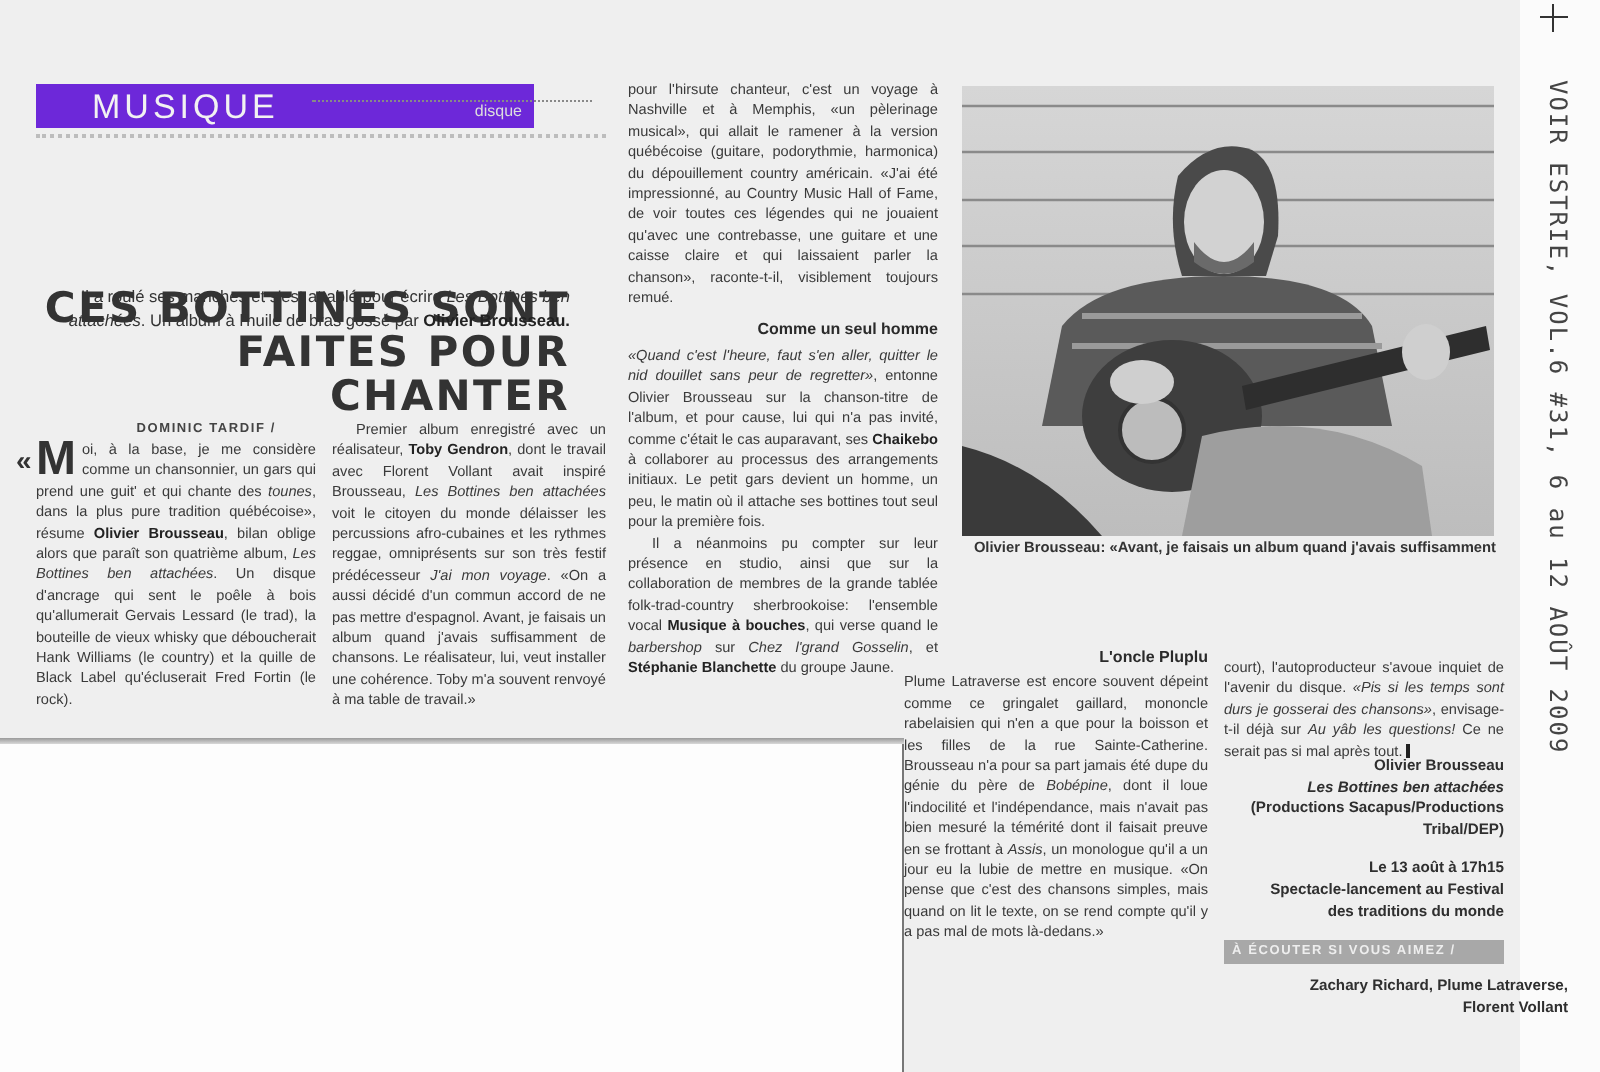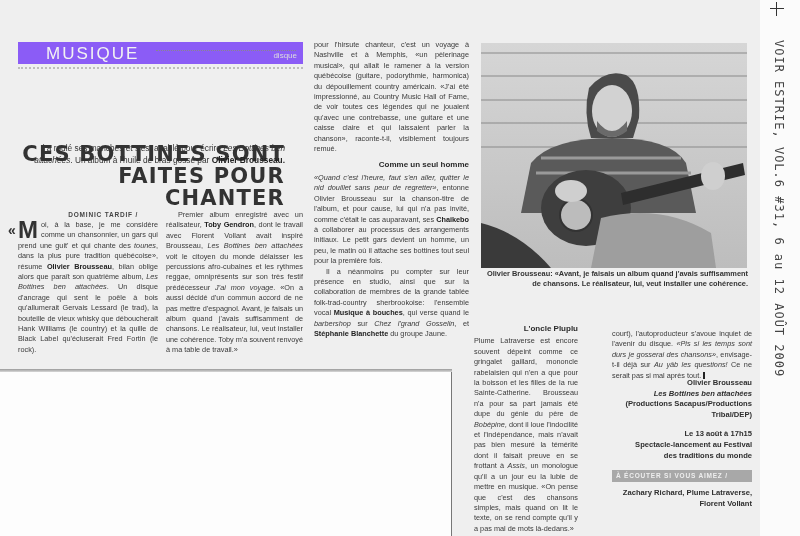--- a/index.html
+++ b/index.html
@@ -5,49 +5,49 @@
   * { box-sizing: border-box; margin: 0; padding: 0; }
   html, body { width: 800px; height: 536px; overflow: hidden; background: #fdfdfd; }
   body { position: relative; font-family: "Liberation Sans", sans-serif; color: #2a2a2a; }
 
   .clipping { position: absolute; left: 0; top: 0; width: 760px; height: 372px; background: #efefef; }
   .clipping-right { position: absolute; left: 452px; top: 330px; width: 312px; height: 206px; background: #efefef; }
   .torn-edge { position: absolute; left: 0; top: 369px; width: 452px; height: 3px; background: linear-gradient(#9a9a9a, #d8d8d8); }
   .cut-line { position: absolute; left: 451px; top: 372px; width: 1px; height: 164px; background: #777; }
   .right-edge { position: absolute; left: 760px; top: 0; width: 40px; height: 536px; background: #fbfbfb; }
 
-  .band { position: absolute; left: 18px; top: 42px; width: 285px; height: 22px; background: #8b5cf6; }
+  .band { position: absolute; left: 18px; top: 42px; width: 249px; height: 22px; background: #6d28d9; }
   .band-title { position: absolute; left: 28px; top: 2px; font-size: 17px; letter-spacing: 2px; color: #f2f2f2; }
   .band-dots { position: absolute; left: 138px; top: 8px; width: 140px; border-top: 1px dotted #888; }
   .band-sub { position: absolute; right: 6px; top: 9px; font-size: 8px; color: #ddd; }
   .dotline { position: absolute; left: 18px; top: 67px; width: 285px; border-top: 2px dotted #bdbdbd; }
 
   .headline { position: absolute; left: 20px; top: 95px; width: 265px; text-align: right; font-weight: bold; font-size: 21px; line-height: 22px; letter-spacing: 1.2px; color: #333; font-family: "DejaVu Sans", sans-serif; margin-top: 48px; }
   .deck { position: absolute; left: 20px; top: 142px; width: 265px; text-align: right; font-size: 8.3px; line-height: 12px; color: #333; }
 
   .byline { position: absolute; left: 20px; top: 211px; width: 118px; text-align: right; font-size: 6.5px; font-weight: bold; letter-spacing: 0.8px; color: #444; }
   .col { position: absolute; font-size: 7.3px; line-height: 10.4px; text-align: justify; color: #3a3a3a; }
   .col1 { left: 8px; top: 220px; width: 150px; padding-left: 10px; }
   .col2 { left: 166px; top: 210px; width: 137px; }
   .col3 { left: 314px; top: 40px; width: 155px; }
-  .col4 { left: 426px; top: 346px; width: 152px; padding-left: 48px; }
+  .col4 { left: 452px; top: 346px; width: 152px; }
   .col5 { left: 612px; top: 346px; width: 140px; }
   .quote-mark { position: absolute; left: 8px; top: 222px; font-size: 14px; font-weight: bold; color: #333; }
   .dropcap { float: left; font-size: 24px; line-height: 20px; font-weight: bold; margin-right: 3px; color: #333; }
   .indent { text-indent: 12px; }
   .sub { text-align: right; font-weight: bold; font-size: 8px; margin: 6px 0 2px; color: #2a2a2a; }
   b { color: #222; }
 
   .photo { position: absolute; left: 481px; top: 43px; width: 266px; height: 225px; overflow: hidden; background: #c9c9c9; }
   .caption { position: absolute; left: 480px; top: 269px; width: 268px; text-align: right; font-size: 7.4px; line-height: 10.4px; font-weight: bold; color: #333; }
 
   .infobox { position: absolute; left: 612px; top: 378px; width: 140px; text-align: right; font-size: 7.6px; line-height: 10.6px; font-weight: bold; color: #2f2f2f; }
   .infobox .gap { height: 9px; }
   .listen-bar { position: absolute; left: 612px; top: 470px; width: 140px; height: 12px; background: #a8a8a8; color: #eee; font-size: 6.5px; font-weight: bold; letter-spacing: 0.8px; padding: 2px 4px; }
-  .listen-list { position: absolute; left: 612px; top: 488px; width: 140px; text-align: right; font-size: 7.6px; line-height: 10.6px; font-weight: bold; color: #2f2f2f; }
+  .listen-list { position: absolute; left: 644px; top: 488px; width: 140px; text-align: right; font-size: 7.6px; line-height: 10.6px; font-weight: bold; color: #2f2f2f; }
 
   .handwritten { position: absolute; left: 766px; top: 40px; width: 24px; height: 320px; }
   .handwritten span { position: absolute; left: 0; top: 0; transform-origin: left top; transform: translate(20px, 0) rotate(90deg); white-space: nowrap; font-family: "DejaVu Sans Mono", monospace; font-size: 12px; color: #444; letter-spacing: 1px; }
   .crosshair { position: absolute; left: 770px; top: 2px; width: 14px; height: 14px; }
   .crosshair:before { content: ""; position: absolute; left: 6px; top: 0; width: 1px; height: 14px; background: #333; }
   .crosshair:after { content: ""; position: absolute; left: 0; top: 6px; width: 14px; height: 1px; background: #333; }
   .end-mark { display: inline-block; width: 2px; height: 7px; background: #222; vertical-align: -1px; }
 </style>
 </head>
 <body>
@@ -118,21 +118,20 @@
     <circle cx="95" cy="172" r="16" fill="#bcbcbc" stroke="#333" stroke-width="2"></circle>
     <path d="M140 150 L262 120 L264 132 L142 162 Z" fill="#2e2e2e"></path>
     <ellipse cx="90" cy="148" rx="16" ry="11" fill="#cfcfcf"></ellipse>
     <ellipse cx="232" cy="133" rx="12" ry="14" fill="#cfcfcf"></ellipse>
     <path d="M120 175 Q180 160 230 190 L235 225 L110 225 Z" fill="#9e9e9e"></path>
     <path d="M0 180 Q40 190 70 225 L0 225 Z" fill="#3a3a3a"></path>
   </svg>
 </div>
 <div class="caption">
   <div>Olivier Brousseau: «Avant, je faisais un album quand j'avais suffisamment</div>
-  <div>de chansons. Le réalisateur, lui, veut installer une cohérence.</div>
 </div>
 
 <div class="col col4" style="top:318px;">
   <div class="sub">L'oncle Pluplu</div>
   <p><span>Plume Latraverse est encore souvent dépeint comme ce gringalet gaillard, mononcle rabelaisien qui n'en a que pour la boisson et les filles de la rue Sainte-Catherine. Brousseau n'a pour sa part jamais été dupe du génie du père de </span><i>Bobépine</i><span>, dont il loue l'indocilité et l'indépendance, mais n'avait pas bien mesuré la témérité dont il faisait preuve en se frottant à </span><i>Assis</i><span>, un monologue qu'il a un jour eu la lubie de mettre en musique. «On pense que c'est des chansons simples, mais quand on lit le texte, on se rend compte qu'il y a pas mal de mots là-dedans.»</span></p>
 </div>
 
 <div class="col col5" style="top:329px;">
   <p><span>court), l'autoproducteur s'avoue inquiet de l'avenir du disque. </span><i>«Pis si les temps sont durs je gosserai des chansons»</i><span>, envisage-t-il déjà sur </span><i>Au yâb les questions!</i><span> Ce ne serait pas si mal après tout.</span> <span class="end-mark"></span></p>
 </div>

